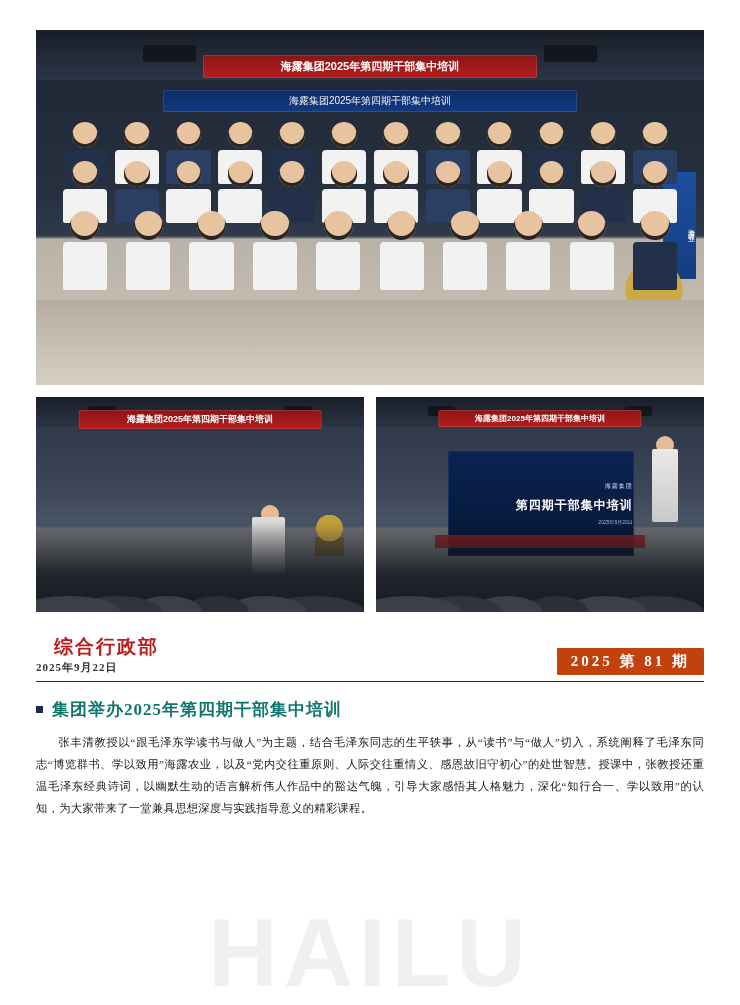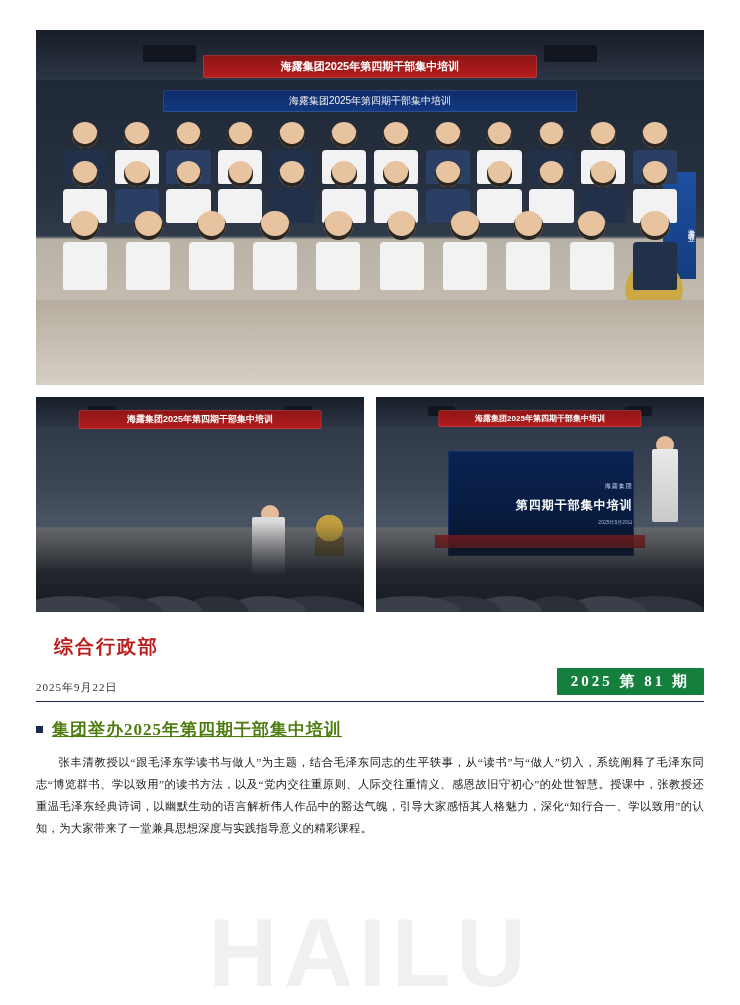--- a/index.html
+++ b/index.html
@@ -301,25 +301,26 @@
   .dept {
     font-size: 19px;
     font-weight: bold;
     letter-spacing: 2px;
     color: #b91c1c;
     margin-left: 18px;
   }
   .date {
     font-size: 11px;
     color: #333333;
-    margin-top: 20px;
+    margin-top: 0;
     letter-spacing: 1px;
+    font-weight: bold;
   }
   .issue {
-    background: #15803d;
+    background: #c2410c;
     color: #ffffff;
     font-size: 15px;
     font-weight: bold;
     padding: 4px 14px;
     letter-spacing: 3px;
     border-radius: 1px;
     white-space: nowrap;
   }
   .rule {
     margin-top: 6px;
@@ -335,22 +336,21 @@
   .bullet {
     width: 7px;
     height: 7px;
     background: #1b2a4a;
     display: inline-block;
   }
   .headline-text {
     font-size: 17px;
     font-weight: bold;
     letter-spacing: 1px;
-    color: #4d7c0f;
-    text-decoration: underline;
+    color: #0f766e;
   }
 
   .body p {
     font-size: 11.3px;
     line-height: 1.95;
     color: #1a1a1a;
     margin: 10px 0 0 0;
     text-align: justify;
     text-indent: 2em;
     letter-spacing: .3px;
@@ -561,16 +561,16 @@
     <div class="issue">2025 第 81 期</div>
   </div>
   <div class="rule"></div>
 
   <div class="headline">
     <span class="bullet"></span>
     <span class="headline-text">集团举办2025年第四期干部集中培训</span>
   </div>
 
   <div class="body">
-    <p>张丰清教授以“跟毛泽东学读书与做人”为主题，结合毛泽东同志的生平轶事，从“读书”与“做人”切入，系统阐释了毛泽东同志“博览群书、学以致用”的读书方法，以及“党内交往重原则、人际交往重情义、感恩故旧守初心”的处世智慧。授课中，张教授还重温毛泽东经典诗词，以幽默生动的语言解析伟人作品中的豁达气魄，引导大家感悟其人格魅力，深化“知行合一、学以致用”的认知，为大家带来了一堂兼具思想深度与实践指导意义的精彩课程。</p>
+    <p>张丰清教授以“跟毛泽东学读书与做人”为主题，结合毛泽东同志的生平轶事，从“读书”与“做人”切入，系统阐释了毛泽东同志“博览群书、学以致用”海露农业，以及“党内交往重原则、人际交往重情义、感恩故旧守初心”的处世智慧。授课中，张教授还重温毛泽东经典诗词，以幽默生动的语言解析伟人作品中的豁达气魄，引导大家感悟其人格魅力，深化“知行合一、学以致用”的认知，为大家带来了一堂兼具思想深度与实践指导意义的精彩课程。</p>
   </div>
 
 </div>
 
 </body></html>

